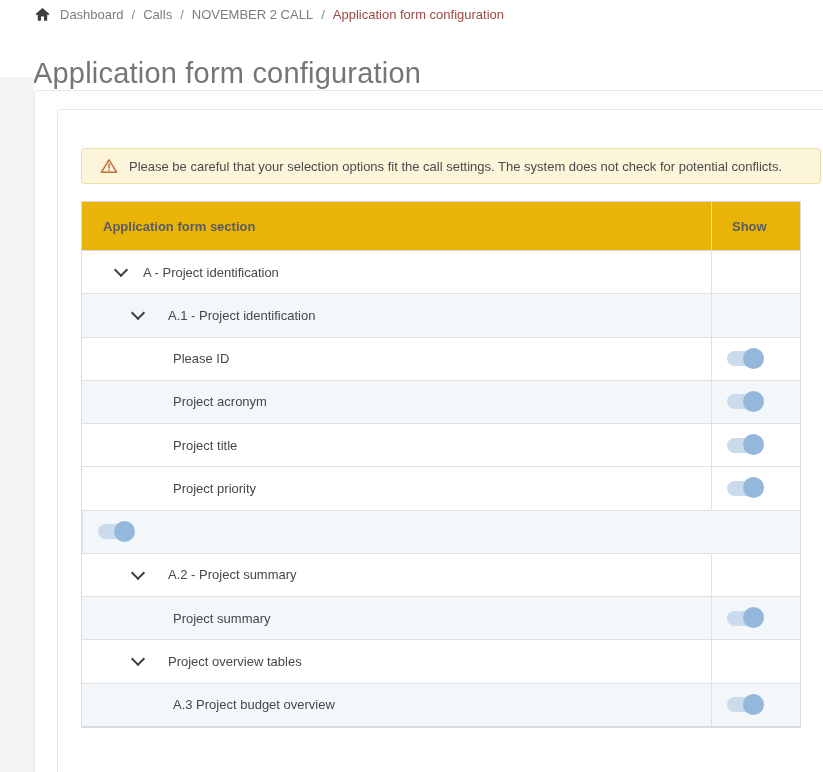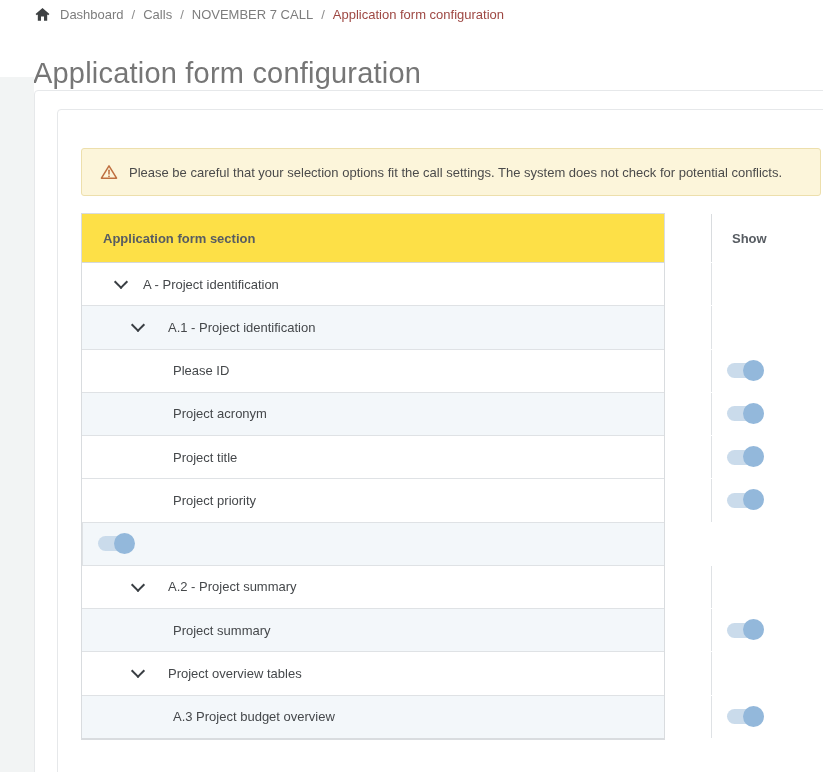--- a/index.html
+++ b/index.html
@@ -13,27 +13,27 @@
   .crumb-sep{color:#8d8d8d;}
   .home-icon{display:inline-flex;margin-right:2px;}
   .page-title{position:absolute;left:33px;top:38px;font-size:29px;font-weight:300;color:#767676;letter-spacing:.2px;}
 
   
   .left-rail{position:absolute;left:0;top:77px;width:34px;height:695px;background:#f2f4f4;}
   .outer-card{position:absolute;left:34px;top:90px;width:830px;height:720px;background:#fff;border:1px solid #e6e8ea;border-radius:4px;}
   .inner-card{position:absolute;left:22px;top:18px;width:900px;height:700px;background:#fff;border:1px solid #e6e8ea;border-radius:4px;}
 
   
-  .alert{margin:38px 0 0 23px;width:740px;height:48px;box-sizing:border-box;display:flex;align-items:center;
+  .alert{margin:38px 0 0 23px;width:740px;height:36px;box-sizing:border-box;display:flex;align-items:center;
          background:var(--alert-bg,#fcf5da);border:1px solid var(--alert-border,#eddfac);border-radius:3px;padding-left:18px;}
   .alert-icon{display:inline-flex;flex:0 0 auto;}
   .alert-text{margin-left:11px;font-size:13px;color:#4b4b4b;}
 
   
-  .cfg-table{margin:17px 0 0 23px;width:584px;box-sizing:border-box;border:1px solid #d9dcdf;background:#fde047;}
+  .cfg-table{margin:17px 0 0 23px;width:720px;box-sizing:border-box;border:1px solid #d9dcdf;background:#eab308;}
   .thead{display:flex;height:48px;border-bottom:1px solid #d4d8db;}
   .th{display:flex;align-items:center;font-size:13px;font-weight:700;color:#575c62;box-sizing:border-box;}
   .th-section{flex:0 0 629px;padding-left:21px;}
   .th-show{flex:1;border-left:1px solid #d9dcdf;padding-left:20px;}
 
   .trow{display:flex;height:43.25px;box-sizing:border-box;border-bottom:1px solid #dfe2e5;background:#fff;}
   .trow:last-child{border-bottom:1px solid #d9dcdf;}
   .trow.stripe{background:var(--row-stripe,#f3f7fa);}
   .td-label{flex:0 0 629px;display:flex;align-items:center;font-size:13px;color:#45484b;box-sizing:border-box;}
   .td-show{flex:1;display:flex;align-items:center;border-left:1px solid #dfe2e5;box-sizing:border-box;padding-left:15px;}
@@ -57,21 +57,21 @@
     <span class="home-icon">
       <svg width="15" height="15" viewBox="0 0 16 16">
           <path fill="#3e4143" d="M8 1 L0.6 7.4 L1.9 8.9 L3 8 V14.6 H6.4 V10 H9.6 V14.6 H13 V8 L14.1 8.9 L15.4 7.4 Z"></path>
         </svg>
     </span>
     <span style="display:flex;align-items:center;gap:8px;">
         <a class="crumb" href="#">Dashboard</a>
         <span class="crumb-sep">/</span>
         <a class="crumb" href="#">Calls</a>
         <span class="crumb-sep">/</span>
-        <a class="crumb" href="#">NOVEMBER 7 CALL</a>
+        <a class="crumb" href="#">NOVEMBER 2 CALL</a>
         <span class="crumb-sep">/</span>
         <a class="crumb active" href="#">Application form configuration</a>
       </span>
   </nav>
 
   <h1 class="page-title">Application form configuration</h1>
 
   <div class="left-rail"></div>
   <div class="outer-card">
     <div class="inner-card">

